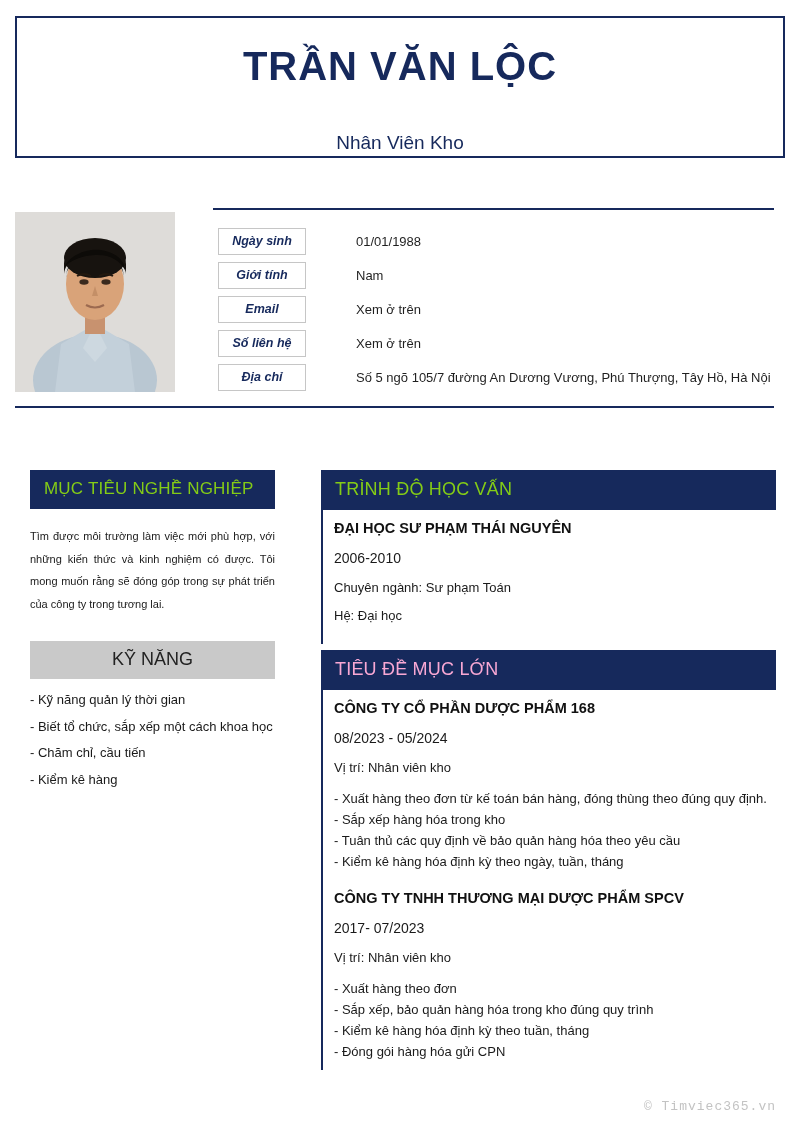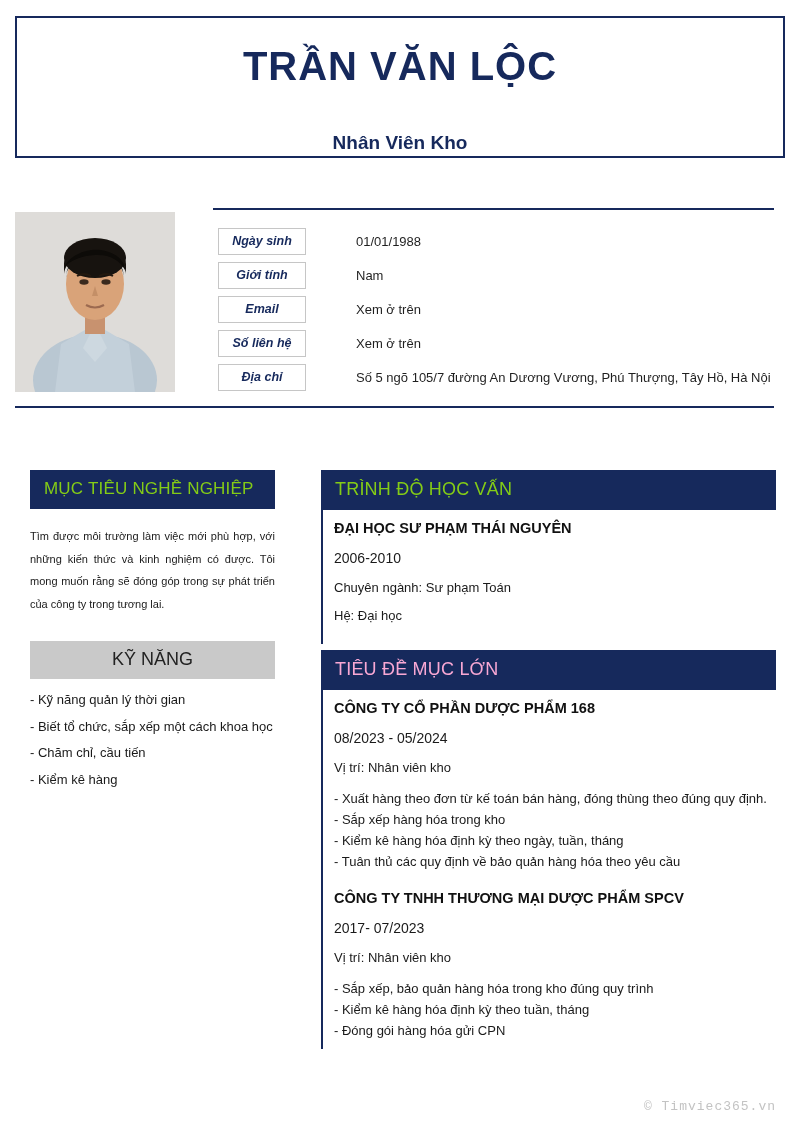--- a/index.html
+++ b/index.html
@@ -45,21 +45,20 @@
     color: #16295c;
     font-family: "Liberation Sans", sans-serif;
   }
   .header-subtitle-wrap {
     position: absolute;
     left: 0;
     right: 0;
     top: 144px;
     text-align: center;
     line-height: 1;
-    font-weight: bold;
   }
   .header-subtitle {
     display: inline-block;
     background: #ffffff;
     padding: 0 16px;
     font-size: 19px;
     color: #16295c;
     font-family: "Liberation Sans", sans-serif;
     position: relative;
     top: -11px;
@@ -313,32 +312,33 @@
     <div class="banner-navy muted">TIÊU ĐỀ MỤC LỚN</div>
     <div class="section-body">
 
       <div>
         <div class="entry-title">CÔNG TY CỔ PHẦN DƯỢC PHẨM 168</div>
         <div class="entry-date">08/2023 - 05/2024</div>
         <div class="entry-line">Vị trí: Nhân viên kho</div>
         <div class="entry-bullets">
           <div class="just">- Xuất hàng theo đơn từ kế toán bán hàng, đóng thùng theo đúng quy định.</div>
           <div>- Sắp xếp hàng hóa trong kho</div>
+          <div>- Tuân thủ các quy định về bảo quản hàng hóa theo yêu cầu</div>
           <div>- Kiểm kê hàng hóa định kỳ theo ngày, tuần, tháng</div>
-          <div>- Tuân thủ các quy định về bảo quản hàng hóa theo yêu cầu</div>
         </div>
       </div>
 
       <div class="entry-gap"></div>
 
       <div>
         <div class="entry-title">CÔNG TY TNHH THƯƠNG MẠI DƯỢC PHẨM SPCV</div>
         <div class="entry-date">2017- 07/2023</div>
         <div class="entry-line">Vị trí: Nhân viên kho</div>
         <div class="entry-bullets">
+          <div>- Xuất hàng theo đơn</div>
           <div>- Sắp xếp, bảo quản hàng hóa trong kho đúng quy trình</div>
           <div>- Kiểm kê hàng hóa định kỳ theo tuần, tháng</div>
           <div>- Đóng gói hàng hóa gửi CPN</div>
         </div>
       </div>
 
     </div>
   </div>
 
   <div class="footer">© Timviec365.vn</div>

